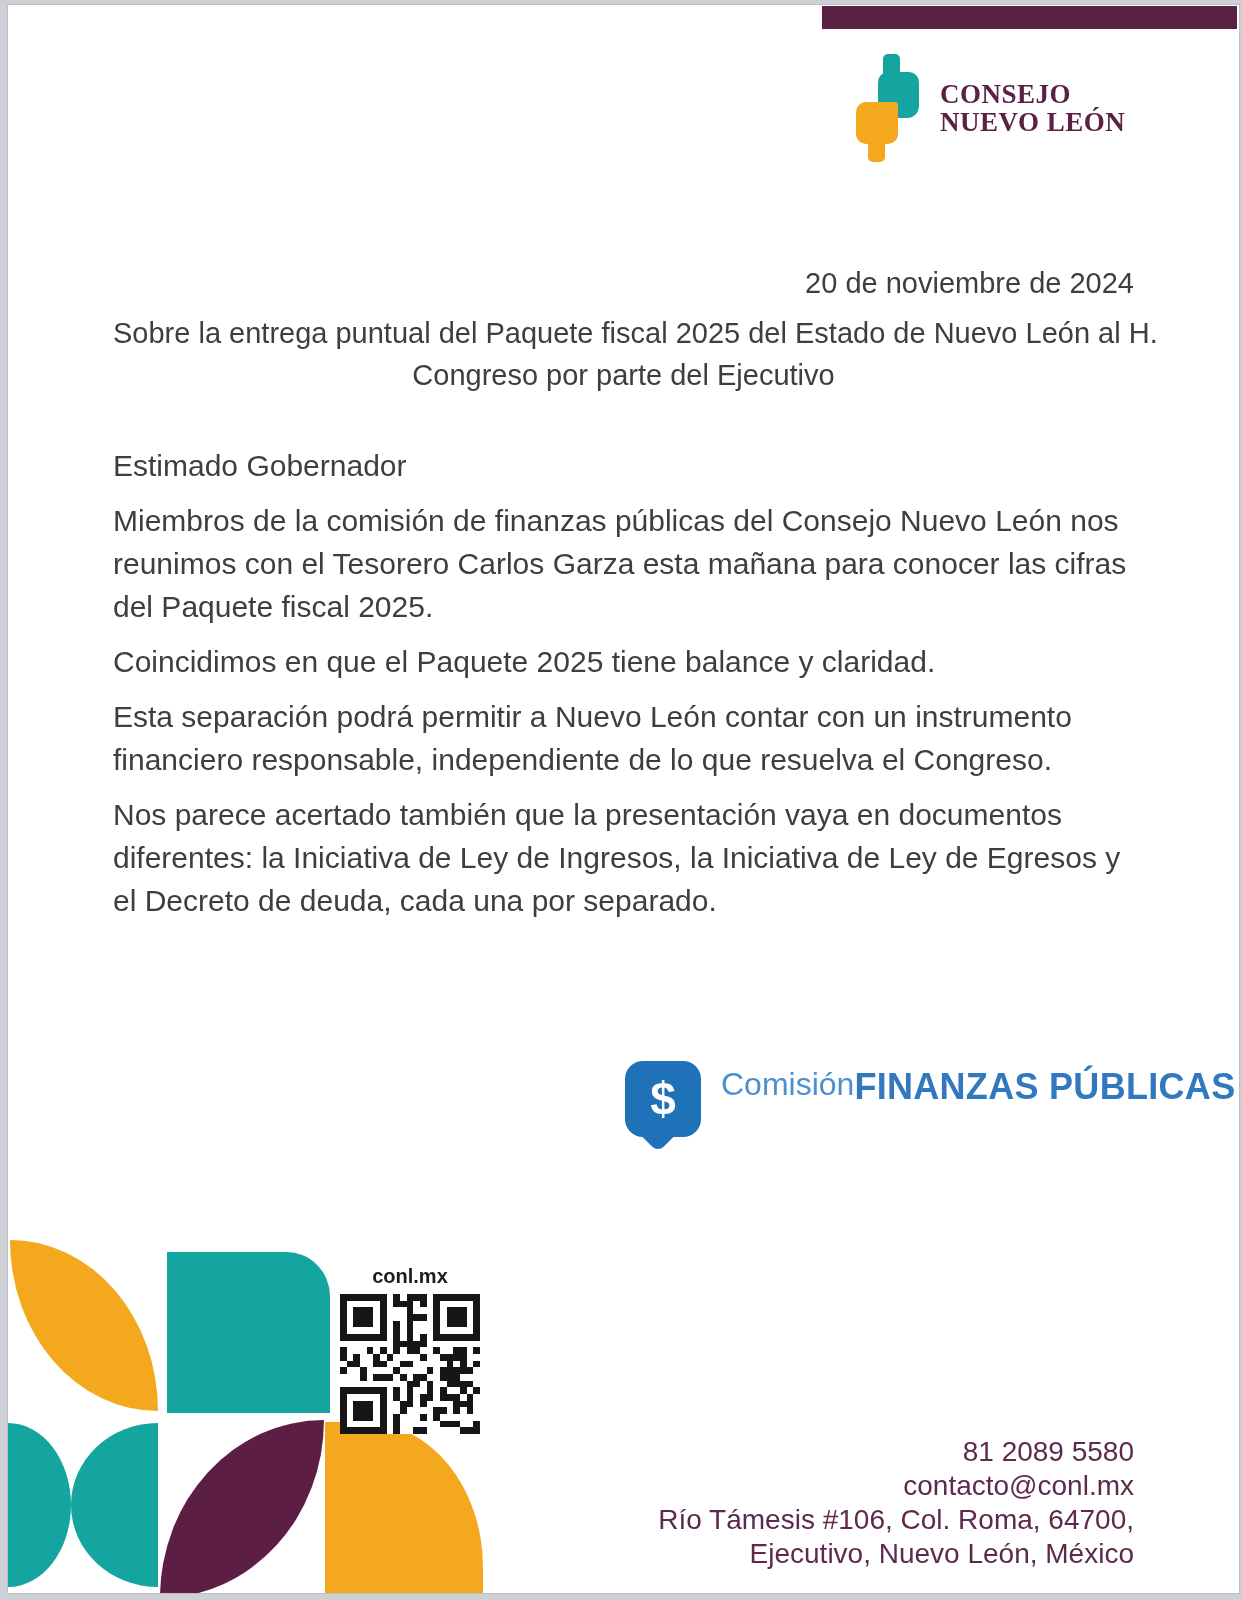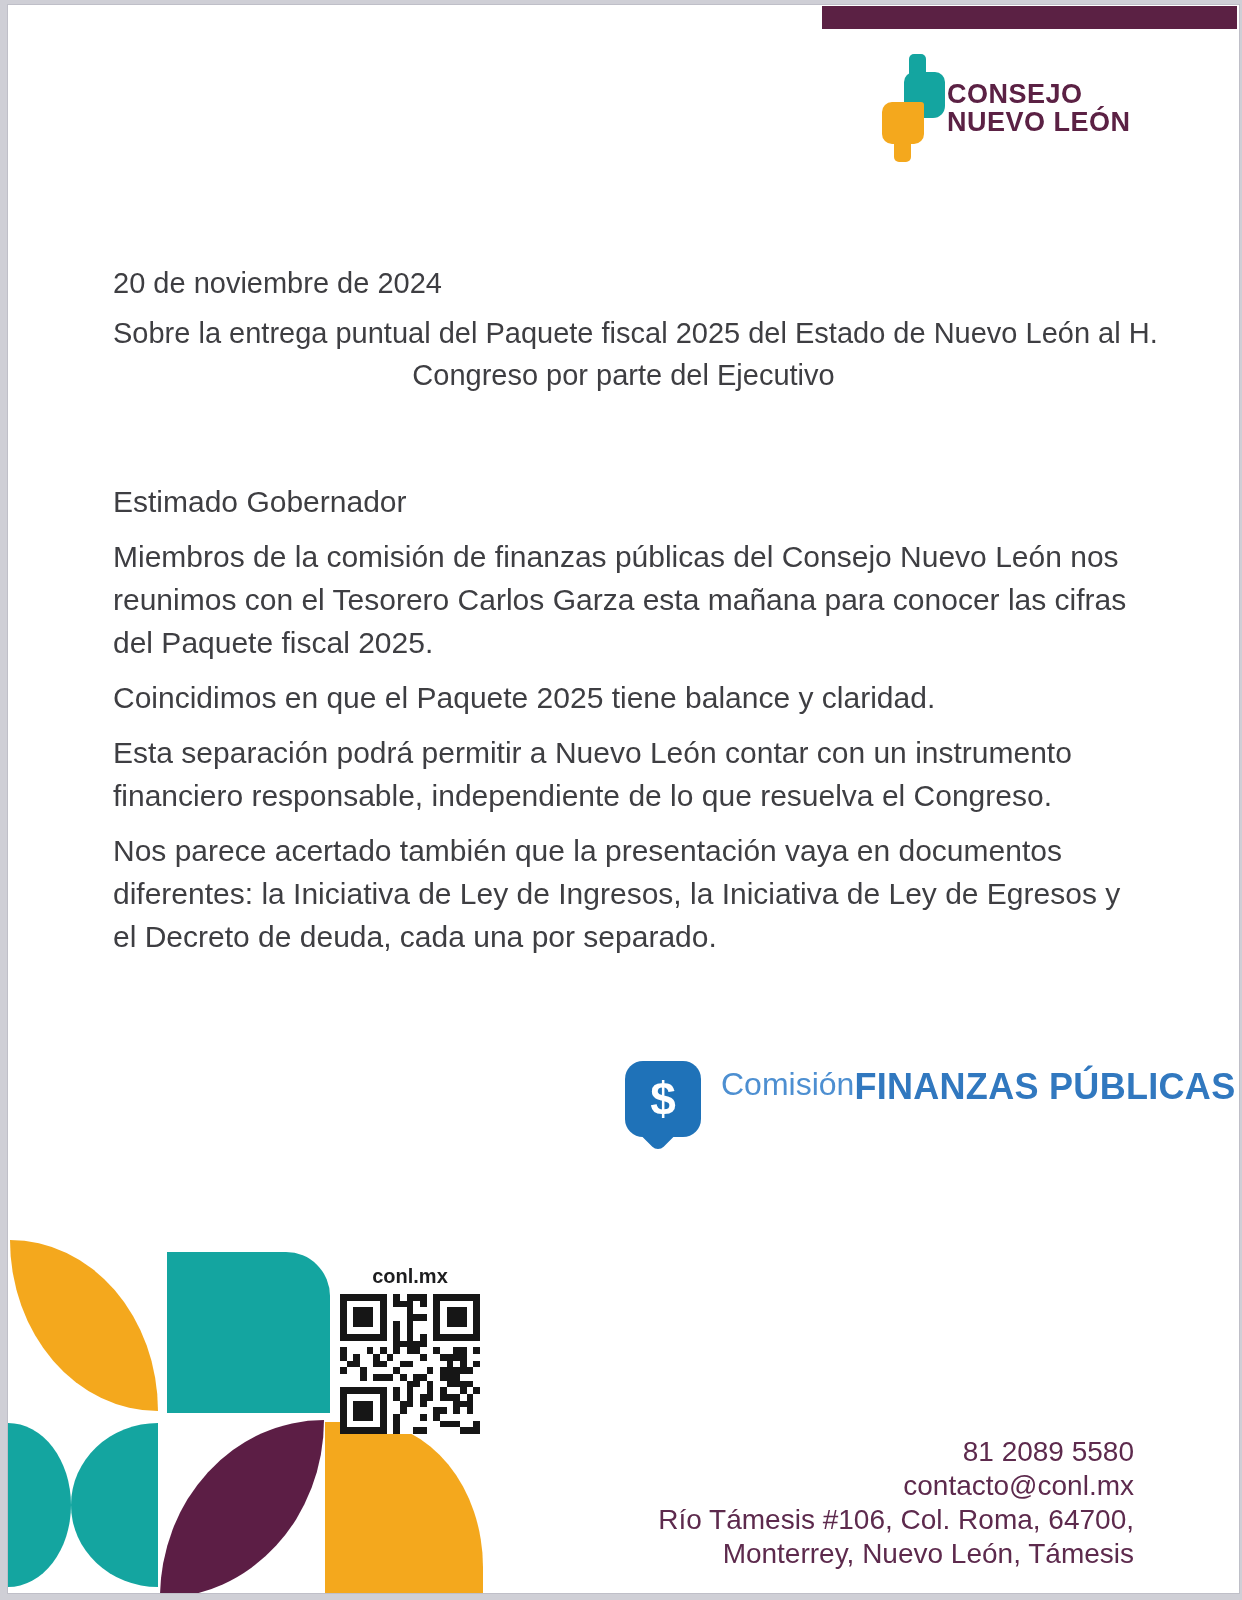--- a/index.html
+++ b/index.html
@@ -14,35 +14,35 @@
     font-family:"Liberation Sans","DejaVu Sans",sans-serif;
   }
   .page{
     position:absolute;left:8px;top:5px;width:1231px;height:1588px;
     background:#ffffff;overflow:hidden;
     box-shadow:0 0 0 1px #bfbfc8;
   }
   
   .top-bar{position:absolute;top:1px;right:2px;width:415px;height:23px;background:var(--maroon);}
   
-  .brand{position:absolute;top:47px;left:874px;display:flex;align-items:center;gap:1px;}
+  .brand{position:absolute;top:47px;left:848px;display:flex;align-items:center;gap:20px;font-family:Liberation Serif, serif;}
   .brand-mark{position:relative;width:64px;height:112px;flex:0 0 auto;}
   .brand-mark span{position:absolute;display:block;}
   .mk-teal-tab{left:27px;top:2px;width:17px;height:24px;border-radius:5px 5px 0 2px;background:var(--teal);}
   .mk-teal-body{left:22px;top:20px;width:41px;height:46px;border-radius:10px 10px 12px 3px;background:var(--teal);}
   .mk-orange-body{left:0px;top:50px;width:42px;height:42px;border-radius:10px 3px 10px 10px;background:var(--orange);}
   .mk-orange-tab{left:12px;top:90px;width:17px;height:20px;border-radius:2px 0 5px 5px;background:var(--orange);}
   .brand-text{display:flex;flex-direction:column;color:var(--maroon);
     font-weight:800;font-size:27px;line-height:28px;letter-spacing:.5px;}
   
   .letter{position:absolute;top:0;left:0;right:0;padding:0 105px;color:var(--text);}
-  .date{margin-top:262px;text-align:left;font-size:29px;}
+  .date{margin-top:262px;text-align:right;font-size:29px;}
   .subject{margin-top:12px;text-align:center;font-size:29px;line-height:42px;}
   .subject span{display:block;white-space:nowrap;}
-  .paragraphs{margin-top:84px;}
+  .paragraphs{margin-top:48px;}
   .paragraphs p{margin:0 0 12px 0;font-size:30px;line-height:43px;}
   
   .commission{position:absolute;left:617px;top:1056px;display:flex;align-items:flex-start;gap:20px;}
   .bubble{position:relative;width:76px;height:76px;background:var(--blue);border-radius:18px;
     display:flex;align-items:center;justify-content:center;flex:0 0 auto;}
   .bubble::after{content:"";position:absolute;left:20px;bottom:-10px;width:26px;height:26px;
     background:var(--blue);border-radius:0 0 8px 2px;transform:rotate(45deg);z-index:-0;}
   .dollar{color:#fff;font-size:46px;font-weight:800;line-height:1;}
   .commission-text{display:flex;flex-direction:row;padding-top:6px;}
   .c1{color:var(--blue-light);font-size:32px;line-height:34px;}
@@ -338,16 +338,16 @@
           <rect x="19" y="20" width="1" height="1"></rect>
           <rect x="20" y="20" width="1" height="1"></rect>
         </g>
       </svg>
   </div>
 
   <footer class="contact">
     <div>81 2089 5580</div>
     <div>contacto@conl.mx</div>
     <div>Río Támesis #106, Col. Roma, 64700,</div>
-    <div>Monterrey, Nuevo León, Támesis</div>
+    <div>Ejecutivo, Nuevo León, México</div>
   </footer>
 
 </div>
 
 </body></html>

